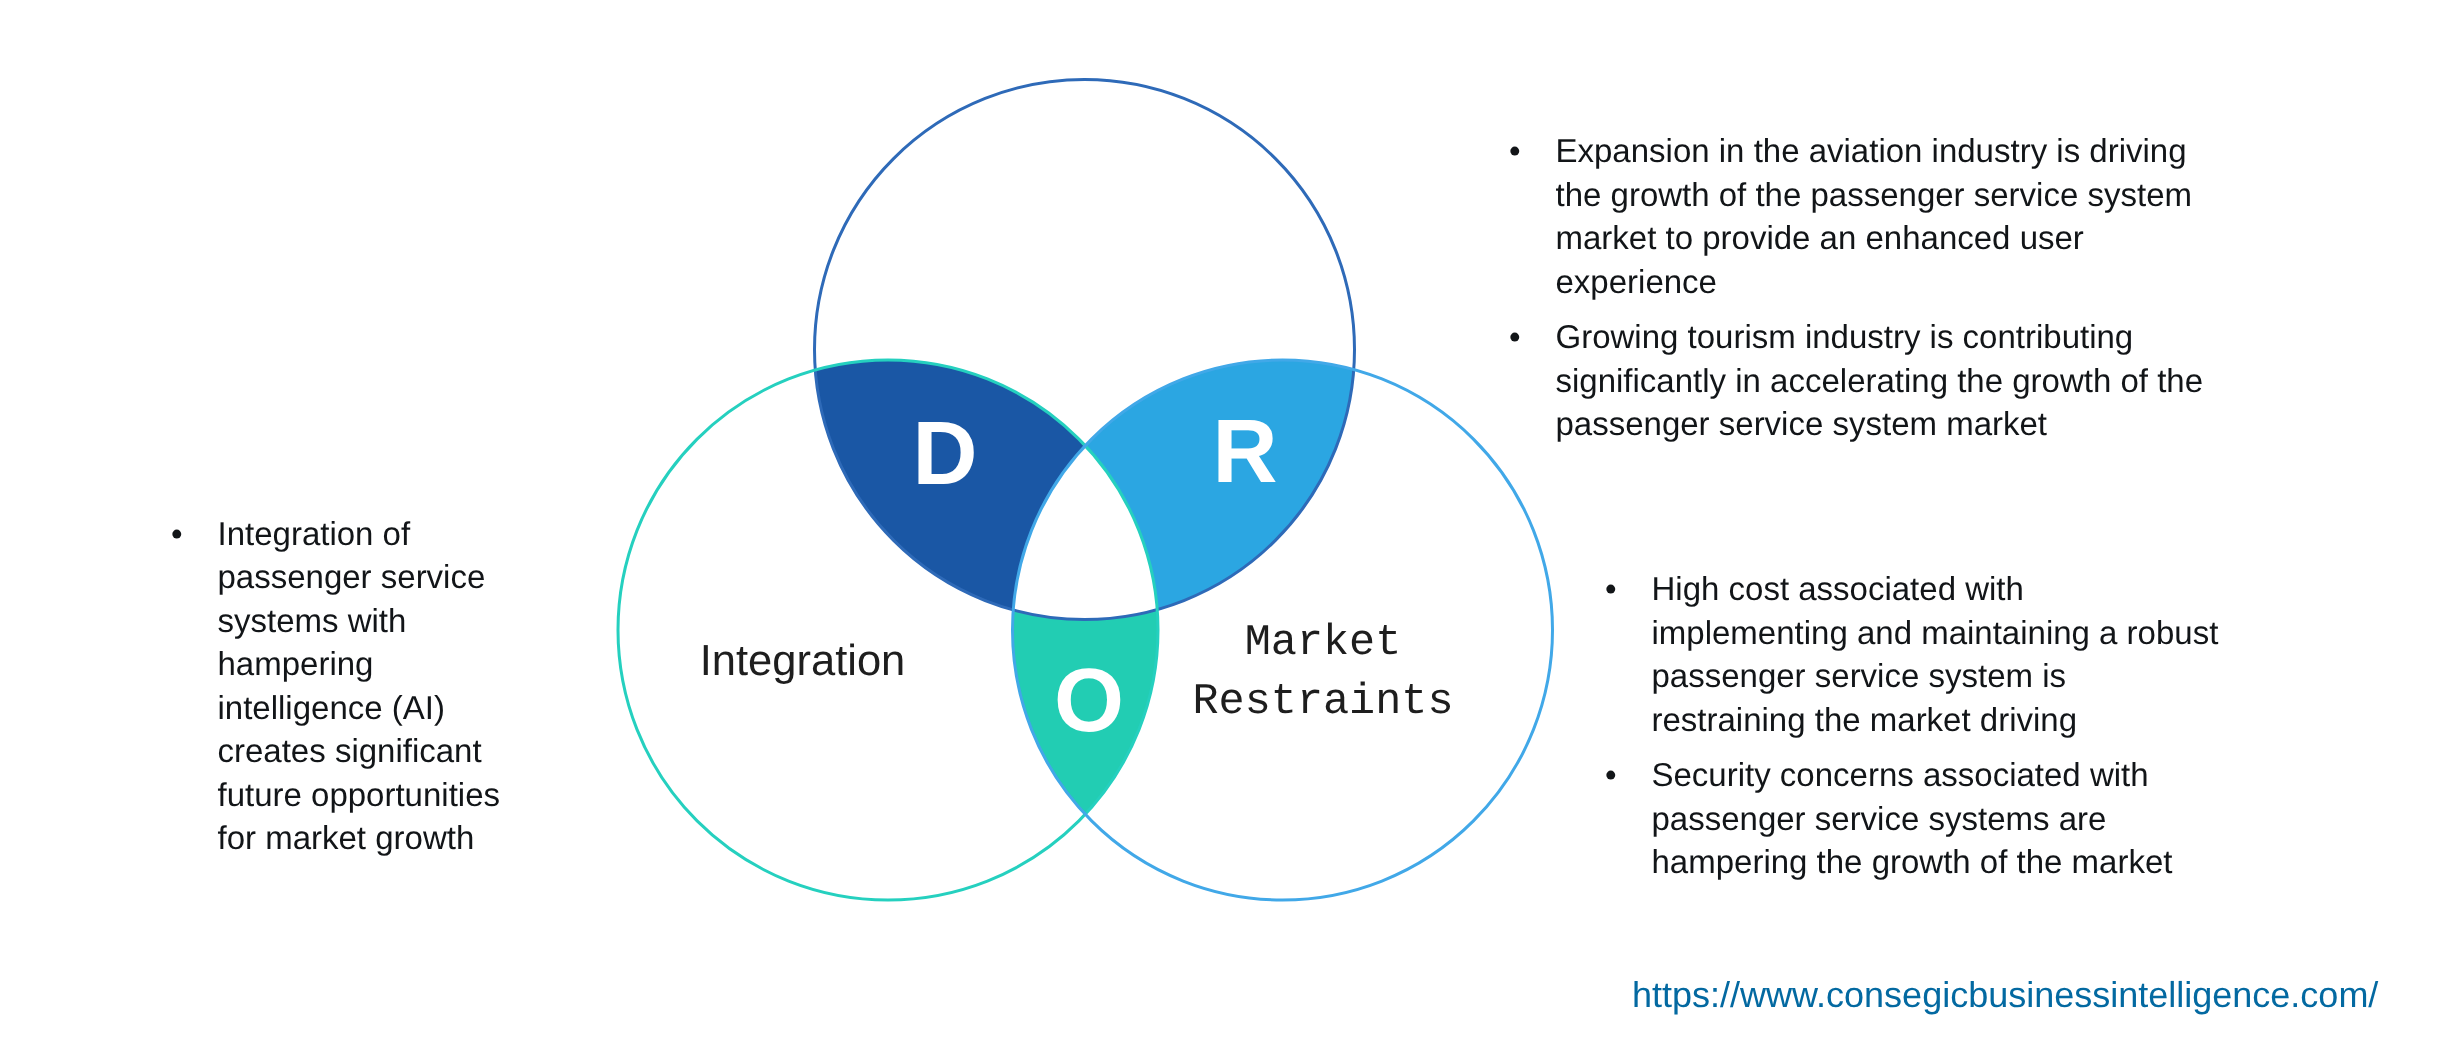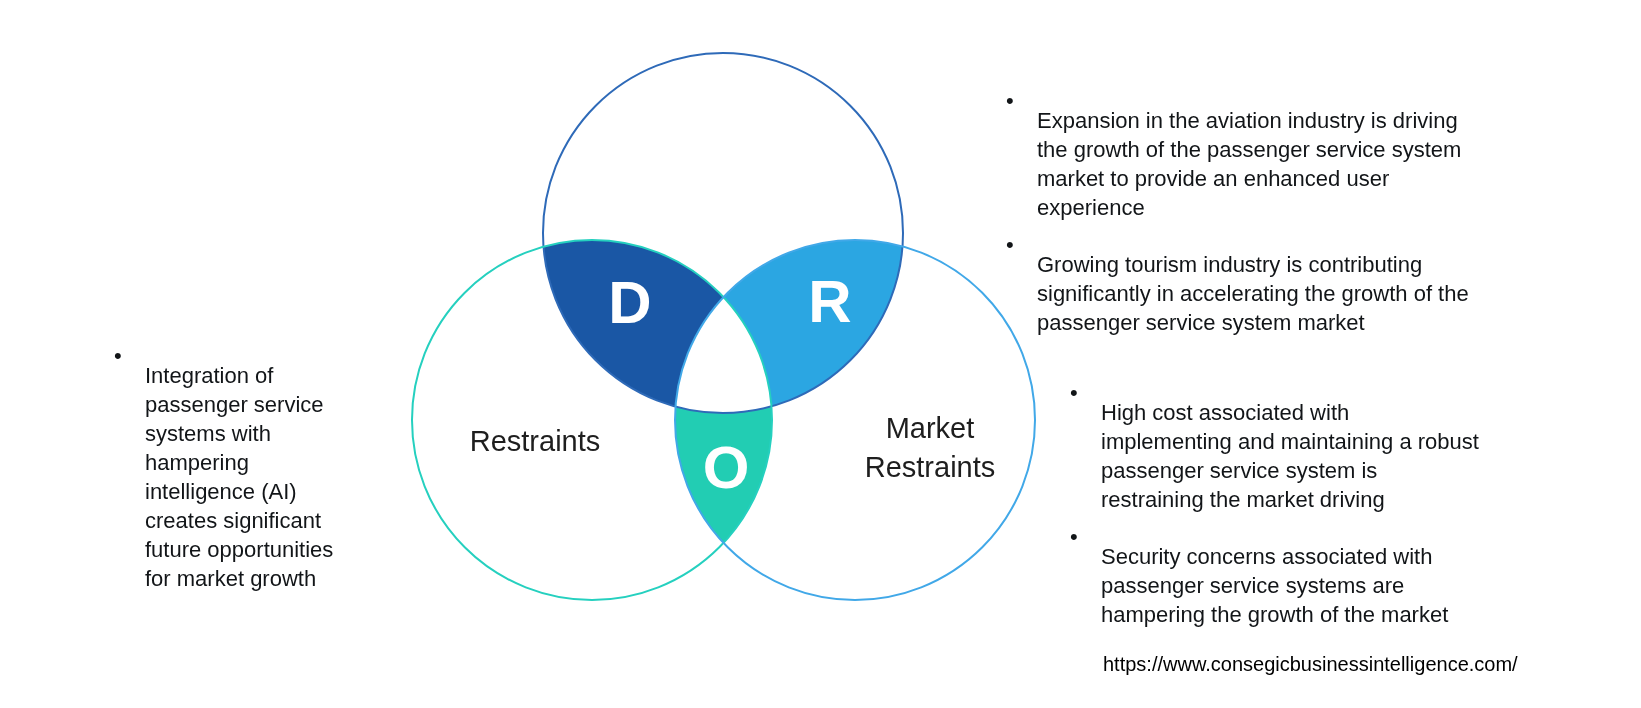--- a/index.html
+++ b/index.html
@@ -23,27 +23,26 @@
     font-size:29px; line-height:39px;
     color:#1e1e1e;
   }
   .bullet-block {
     position:absolute;
     font-size:22px; line-height:29px;
     color:#121518;
   }
   .bullet-item { display:flex; align-items:flex-start; margin-bottom:8px; }
   .bullet-dot { flex:0 0 31px; }
-  .bullet-text { flex:1 1 auto;margin-top:20px; }
+  .bullet-text { flex:1 1 auto; }
   .footer-url {
     position:absolute;
     left:1088px; top:652px;
-    font-size:20px; line-height:24px;
-    color:#000000;
-    margin-left:15px;
+    font-size:24px; line-height:24px;
+    color:#0369a1;
   }
 </style>
 </head>
 <body>
 
 <div class="canvas">
 
   <svg class="venn-svg" width="660" height="570" viewBox="0 0 660 570" xmlns="http://www.w3.org/2000/svg">
     <defs>
       <clipPath id="clipTop">
@@ -77,22 +76,22 @@
 
     <circle class="outline" cx="333" cy="193" r="180" stroke="#2e6ab8"></circle>
     <circle class="outline" cx="202" cy="380" r="180" stroke="#25d0bf"></circle>
     <circle class="outline" cx="465" cy="380" r="180" stroke="#41a8e8"></circle>
 
     <text class="letter" x="240" y="261" dy="0.36em">D</text>
     <text class="letter" x="440" y="260" dy="0.36em">R</text>
     <text class="letter" x="336" y="426" dy="0.36em">O</text>
   </svg>
 
-  <div class="circle-label" style="left:425px; top:422px; width:220px;">Restraints</div>
-  <div class="circle-label" style="left:820px; top:409px; width:220px;">Market Restraints</div>
+  <div class="circle-label" style="left:425px; top:422px; width:220px;">Integration</div>
+  <div class="circle-label" style="left:772px; top:409px; width:220px;font-family:Liberation Mono, monospace;">Market Restraints</div>
 
   <div class="bullet-block" style="left:1006px; top:86px; width:476px;">
     <div class="bullet-item">
       <span class="bullet-dot">•</span>
       <span class="bullet-text">Expansion in the aviation industry is driving the growth of the passenger service system market to provide an enhanced user experience</span>
     </div>
     <div class="bullet-item">
       <span class="bullet-dot">•</span>
       <span class="bullet-text">Growing tourism industry is contributing significantly in accelerating the growth of the passenger service system market</span>
     </div>

